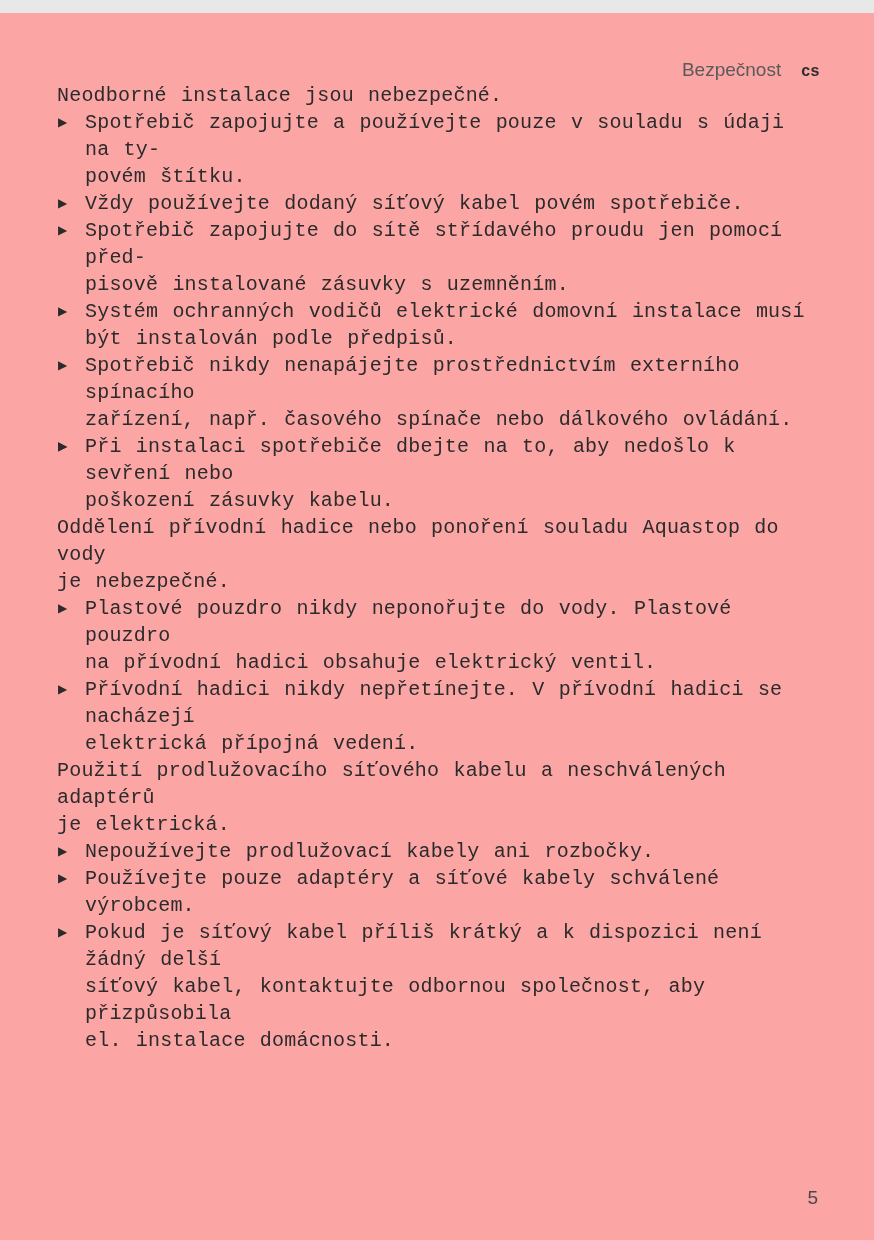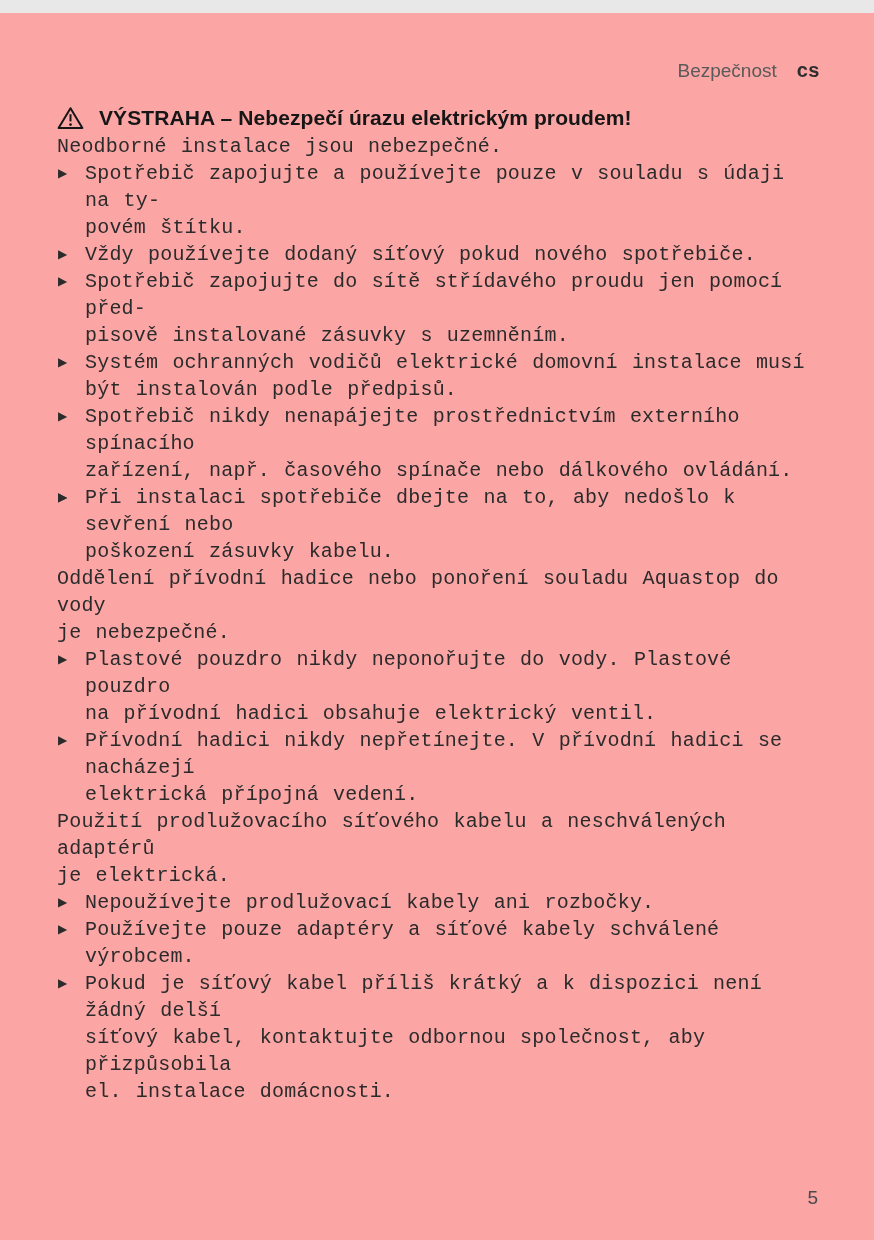--- a/index.html
+++ b/index.html
@@ -21,21 +21,21 @@
     display: flex;
     justify-content: flex-end;
     align-items: baseline;
     gap: 20px;
     font-size: 19px;
     line-height: 22px;
   }
   .page-header .section-title { color: #5a5a5a; }
   .page-header .lang-code {
     font-weight: bold;
-    font-size: 20px;
+    font-size: 16px;
     letter-spacing: 0.5px;
     color: #2e2e2e;
   }
   .warning-heading {
     display: flex;
     align-items: center;
     gap: 15px;
     margin: 24px 0 3px 0;
     font-size: 21px;
     font-weight: bold;
@@ -78,40 +78,32 @@
 <body>
 
 <div class="page">
   <div class="content">
 
     <div class="page-header">
       <span class="section-title">Bezpečnost</span>
       <span class="lang-code">cs</span>
     </div>
 
-    <div class="warning-heading">
-      <svg class="warning-icon" viewBox="0 0 27 24" aria-hidden="true">
-        <path d="M13.5 2.2 L25.4 22 H1.6 Z" fill="none" stroke="#161616" stroke-width="2" stroke-linejoin="round"></path>
-        <rect x="12.5" y="8.2" width="2" height="7.2" fill="#161616"></rect>
-        <circle cx="13.5" cy="18.6" r="1.35" fill="#161616"></circle>
-      </svg>
-      <span>VÝSTRAHA – Nebezpečí úrazu elektrickým proudem!</span>
-    </div>
 
     <p class="paragraph body-text">Neodborné instalace jsou nebezpečné.</p>
 
     <div class="bullet-list">
       <div class="bullet-item">
         <span class="bullet-marker">▶</span>
         <span class="body-text">Spotřebič zapojujte a používejte pouze v souladu s údaji na ty-
 povém štítku.</span>
       </div>
       <div class="bullet-item">
         <span class="bullet-marker">▶</span>
-        <span class="body-text">Vždy používejte dodaný síťový pokud nového spotřebiče.</span>
+        <span class="body-text">Vždy používejte dodaný síťový kabel povém spotřebiče.</span>
       </div>
       <div class="bullet-item">
         <span class="bullet-marker">▶</span>
         <span class="body-text">Spotřebič zapojujte do sítě střídavého proudu jen pomocí před-
 pisově instalované zásuvky s uzemněním.</span>
       </div>
       <div class="bullet-item">
         <span class="bullet-marker">▶</span>
         <span class="body-text">Systém ochranných vodičů elektrické domovní instalace musí
 být instalován podle předpisů.</span>

